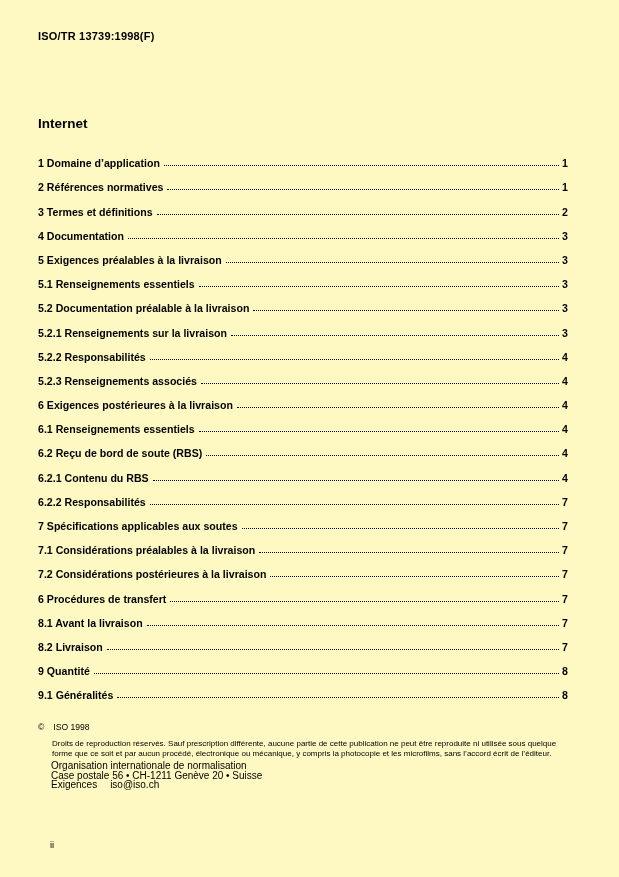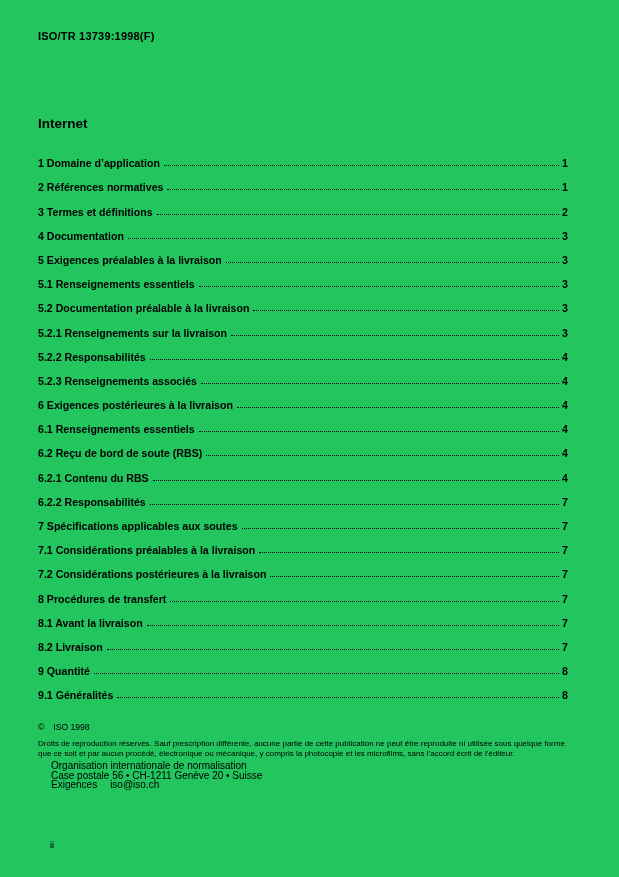--- a/index.html
+++ b/index.html
@@ -2,21 +2,21 @@
 <html><head>
 <meta charset="utf-8">
 <style>
   * { margin: 0; padding: 0; box-sizing: border-box; }
   html, body { background: #e8e8e8; }
   body { font-family: "Liberation Sans", sans-serif; color: #000; }
   .page {
     position: relative;
     width: 619px;
     height: 877px;
-    background: #22c55e;
+    background: #fef9c3;
     padding: 30px 51px 0 38px;
     overflow: hidden;
   }
   .doc-header {
     font-size: 11px;
     font-weight: 700;
     letter-spacing: 0.2px;
   }
   .doc-title {
     font-size: 13.5px;
@@ -49,20 +49,21 @@
   }
   .copyright-line {
     font-size: 8.6px;
     display: flex;
     gap: 9px;
   }
   .rights {
     font-size: 8px;
     line-height: 10px;
     margin-top: 7px;
+    margin-left: 14px;
   }
   .address {
     font-size: 10px;
     line-height: 9.6px;
     margin-top: 2px;
     margin-left: 13px;
   }
   .internet-line { display: flex; gap: 13px; }
   .printed {
     font-size: 7.8px;
@@ -169,21 +170,21 @@
         <span class="toc-label">7.1 Considérations préalables à la livraison</span>
         <span class="toc-leader"></span>
         <span class="toc-page">7</span>
       </div>
     <div class="toc-row">
         <span class="toc-label">7.2 Considérations postérieures à la livraison</span>
         <span class="toc-leader"></span>
         <span class="toc-page">7</span>
       </div>
     <div class="toc-row">
-        <span class="toc-label">8 Procédures de transfert</span>
+        <span class="toc-label">6 Procédures de transfert</span>
         <span class="toc-leader"></span>
         <span class="toc-page">7</span>
       </div>
     <div class="toc-row">
         <span class="toc-label">8.1 Avant la livraison</span>
         <span class="toc-leader"></span>
         <span class="toc-page">7</span>
       </div>
     <div class="toc-row">
         <span class="toc-label">8.2 Livraison</span>

